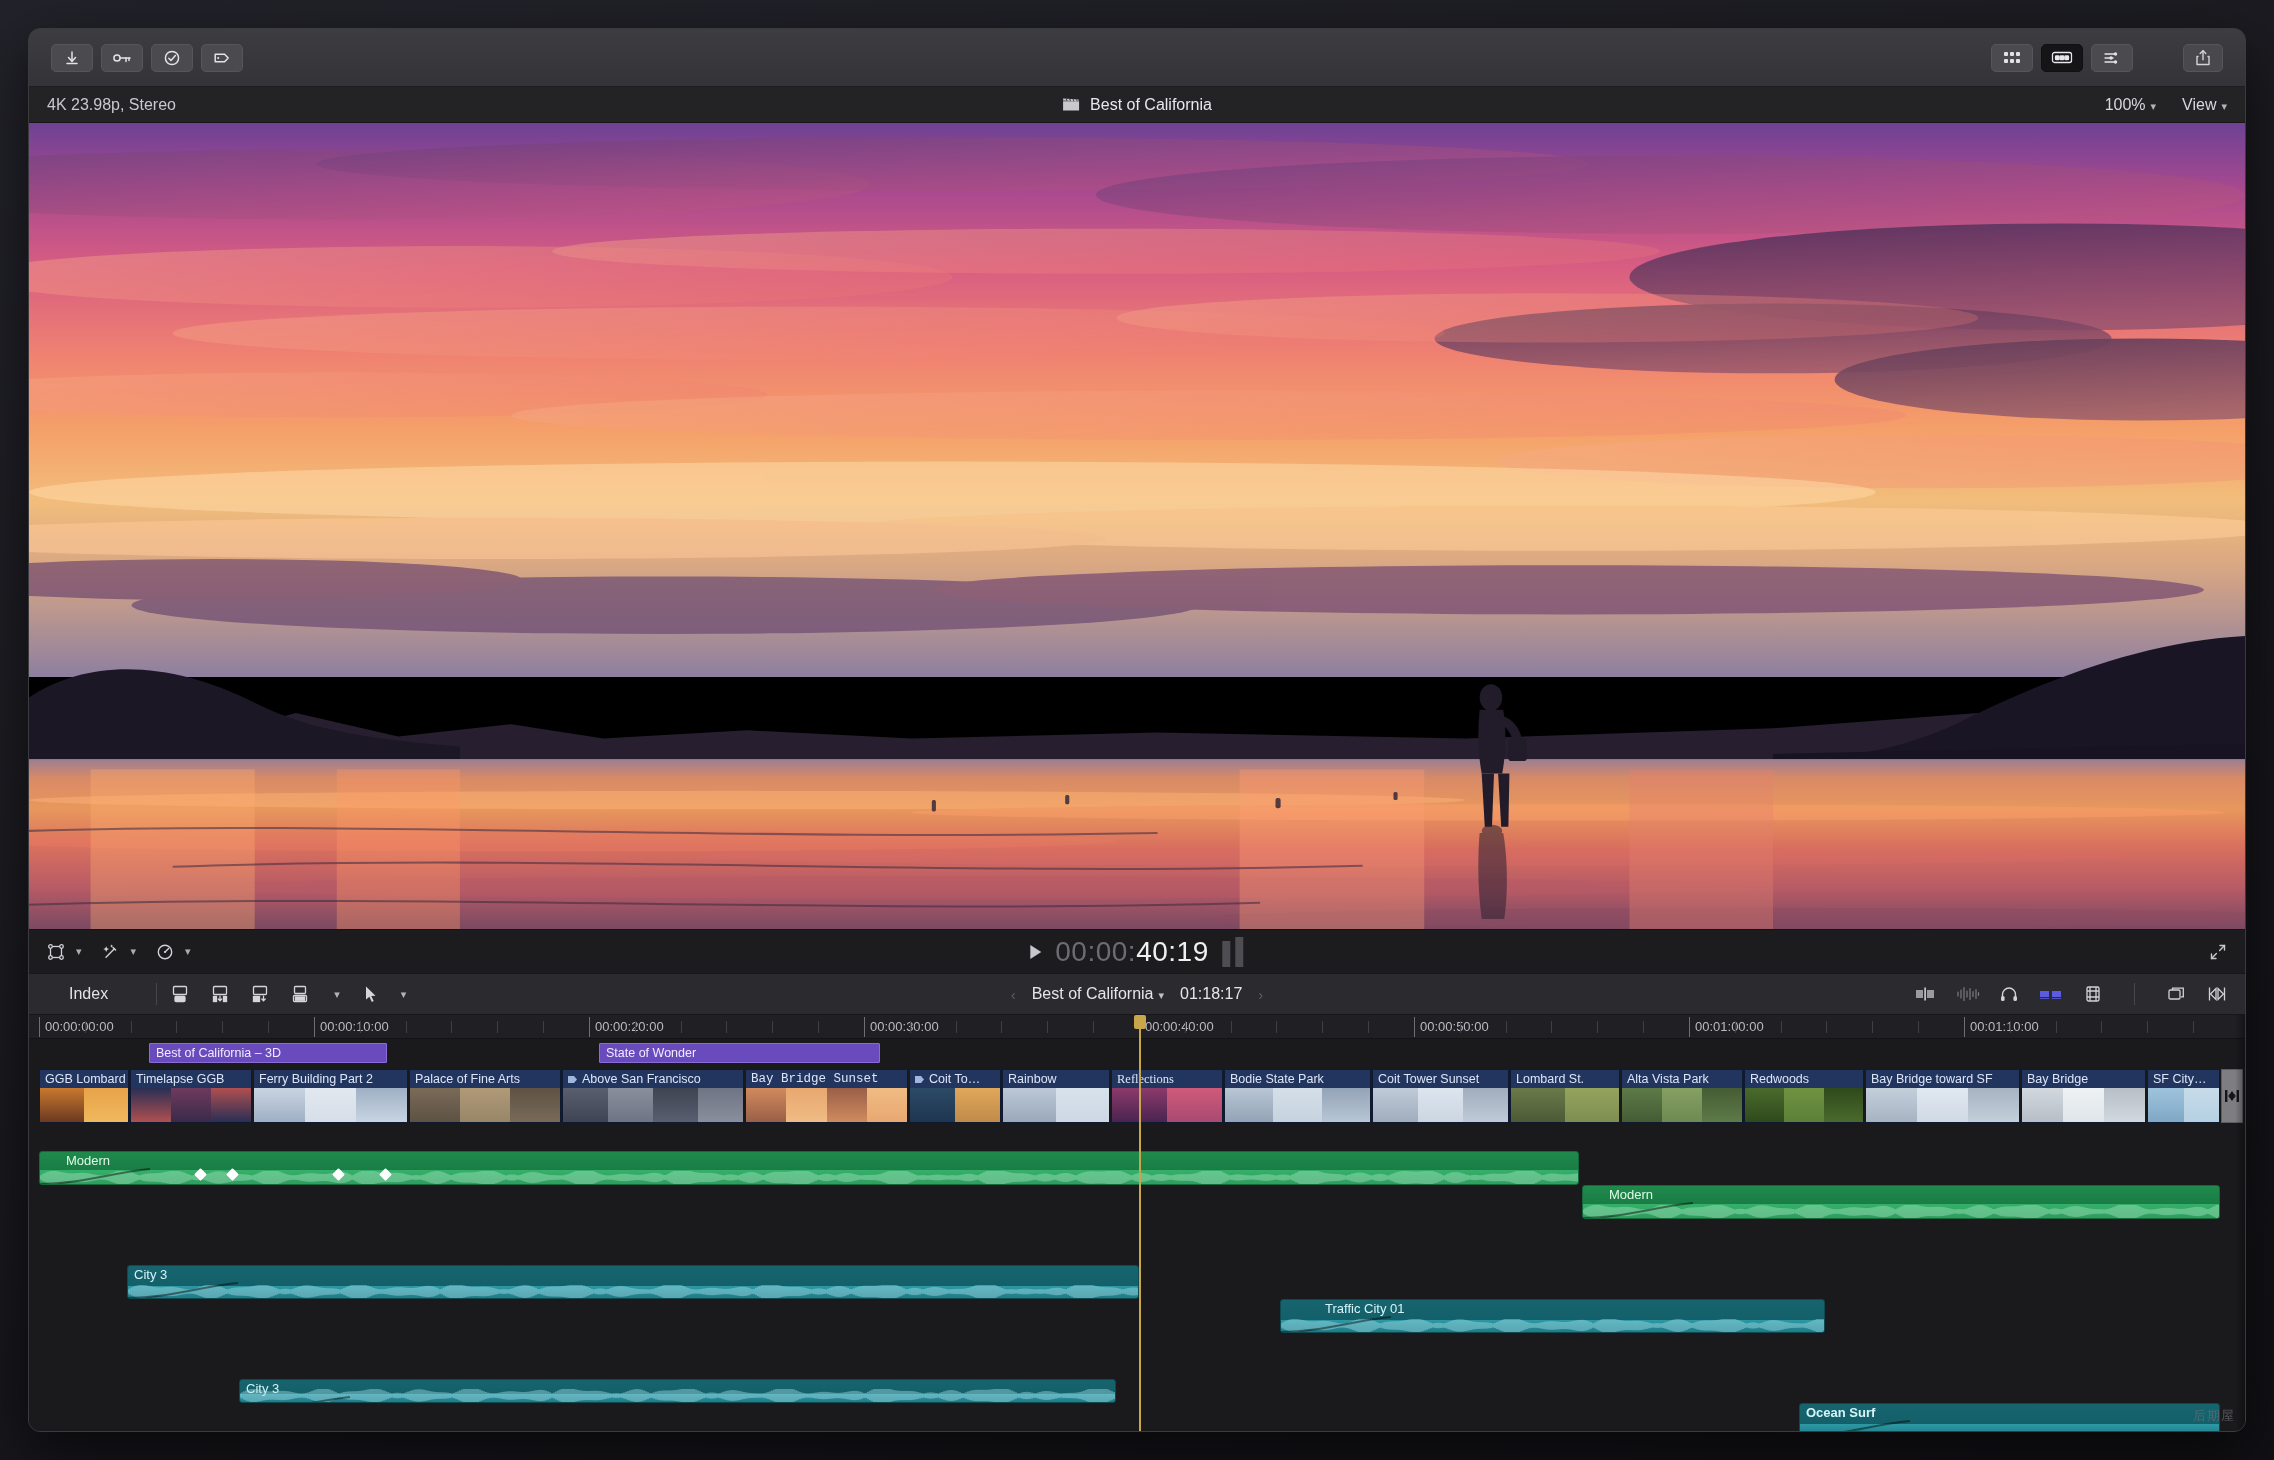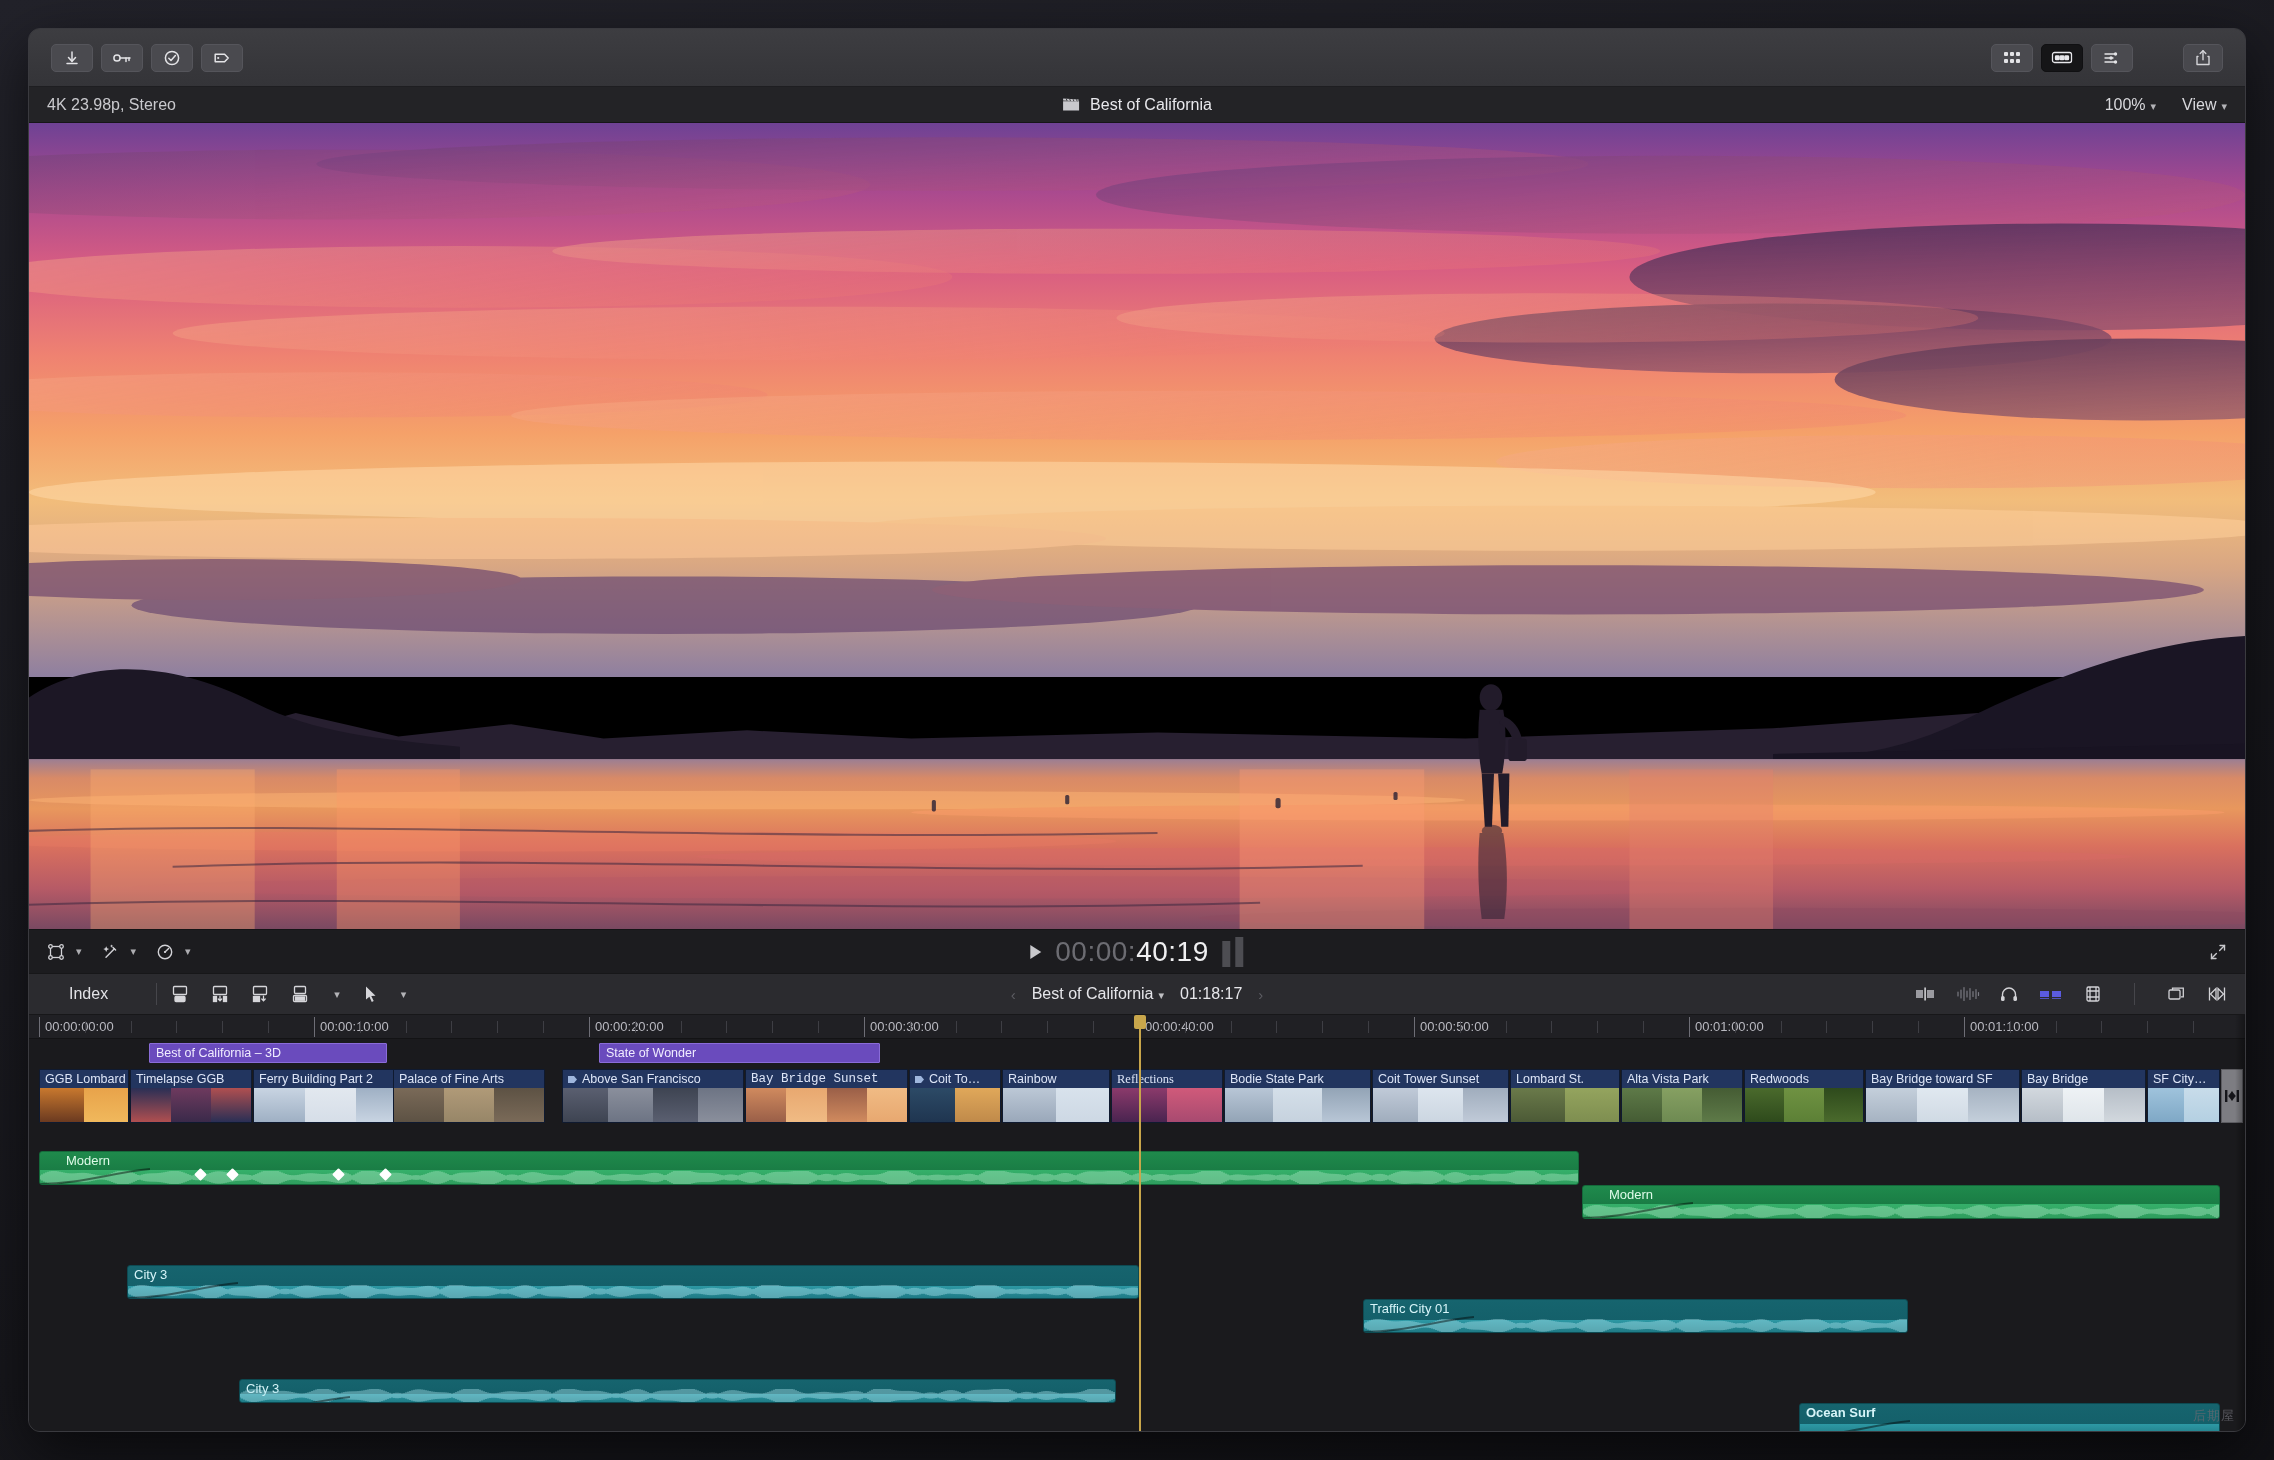--- a/index.html
+++ b/index.html
@@ -708,21 +708,21 @@
           <div class="clip video-clip" style="left: 224px; top: 30px; width: 155px;">
             <div class="clip-label">
               <span>Ferry Building Part 2</span>
             </div>
             <div class="vthumbs">
               <span style="background: linear-gradient(rgb(200, 212, 226), rgb(159, 176, 196));"></span>
               <span style="background: linear-gradient(rgb(226, 232, 239), rgb(214, 222, 232));"></span>
               <span style="background: linear-gradient(rgb(159, 176, 196), rgb(200, 212, 226));"></span>
             </div>
           </div>
-          <div class="clip video-clip" style="left: 364px; top: 30px; width: 152px;">
+          <div class="clip video-clip" style="left: 380px; top: 30px; width: 152px;">
             <div class="clip-label">
               <span>Palace of Fine Arts</span>
             </div>
             <div class="vthumbs">
               <span style="background: linear-gradient(rgb(122, 106, 88), rgb(93, 82, 68));"></span>
               <span style="background: linear-gradient(rgb(176, 154, 120), rgb(151, 134, 104));"></span>
               <span style="background: linear-gradient(rgb(93, 82, 68), rgb(122, 106, 88));"></span>
             </div>
           </div>
           <div class="clip video-clip" style="left: 533px; top: 30px; width: 182px;">
@@ -886,21 +886,21 @@
           </div>
           <div class="clip aclip a-teal" style="left: 98px; top: 158px; width: 1012px; height: 34px;">
             <div class="clip-label">City 3</div>
             <svg class="wave" width="1012" height="13" viewBox="0 0 1012 13" preserveAspectRatio="none">
               <path d="M0 4.5V8.5 M2 3.3967915178379755V9.603208482162024 M4 2.36319056808966V10.63680943191034 M6 1.462058410183686V11.537941589816313 M8 0.7434989601684885V12.256501039831512 M10 0.24023514413894187V12.759764855861057 M12 -0.03513160390597836V13.035131603905977 M14 -0.09069515694259422V13.090695156942594 M16 0.046388047179090286V12.95361195282091 M18 0.3335307625917112V12.66646923740829 M20 0.7179151719345773V12.282084828065422 M22 1.1426578346274257V11.857342165372575 M24 1.5532317349783167V11.446768265021683 M26 1.9034150390067186V11.096584960993281 M28 2.1600968476721008V10.8399031523279 M30 2.3064072144333565V10.693592785566643 M32 2.3428360964622463V10.657163903537754 M34 2.2862409519710276V10.713759048028972 M36 2.1668883162145V10.8331116837855 M38 2.0239026393166135V10.976097360683386 M40 1.8996797599854869V11.100320240014513 M42 1.833941488058084V11.166058511941916 M44 1.8581482223573556V11.141851777642644 M46 1.9909437280543631V11.009056271945637 M48 2.2351850990883273V10.764814900911674 M50 2.5769254959476133V10.423074504052387 M52 2.986488835914754V10.013511164085246 M54 3.4215305298037615V9.57846947019624 M56 3.8317448466570534V9.168255153342947 M58 4.1646844794240385V8.83531552057596 M60 4.37202391706286V8.62797608293714 M62 4.41554085464972V8.58445914535028 M64 4.272115874312845V8.727884125687154 M66 3.9371572327310207V9.062842767268979 M68 3.4260327783339024V9.573967221666098 M70 2.7733149019693917V10.226685098030607 M72 2.0298915053841924V10.970108494615808 M74 1.2582380713344072V11.741761928665593 M76 0.5263553916542314V12.473644608345769 M78 -0.09896959261939298V13.098969592619394 M80 -0.5588435709851414V13.558843570985141 M82 -0.8081553303703446V13.808155330370344 M84 -0.8200280440103906V13.82002804401039 M86 -0.5883504621142519V13.588350462114253 M88 -0.12811673882680719V13.128116738826808 M90 0.5264504108175352V12.473549589182465 M92 1.3257711207916802V11.67422887920832 M94 2.210330508173575V10.789669491826425 M96 3.117036792731131V9.882963207268869 M98 3.9857999620784517V9.014200037921547 M100 4.23440364306552V8.76559635693448 M102 3.580651118133809V9.419348881866192 M104 3.0729071478658234V9.927092852134177 M106 2.7129024487136917V10.287097551286308 M108 2.4851496307560623V10.514850369243938 M110 2.3599432826468547V10.640056717353145 M112 2.297963478984668V10.702036521015332 M114 2.2559191003950767V10.744080899604924 M116 2.192550247779298V10.807449752220702 M118 2.074270968894318V10.925729031105682 M120 1.8797787571896905V11.12022124281031 M122 1.603080518838409V11.396919481161591 M124 1.254571665344315V11.745428334655685 M126 0.8600340879417345V12.139965912058265 M128 0.45766357648710265V12.542336423512896 M130 0.09346952066804892V12.906530479331952 M132 -0.18441733323873777V13.184417333238738 M134 -0.3318620026046242V13.331862002604623 M136 -0.3145457795773883V13.314545779577388 M138 -0.11279752052365222V13.112797520523653 M140 0.2751478749494485V12.724852125050552 M142 0.8318705558629453V12.168129444137055 M144 1.5216486512490102V11.47835134875099 M146 2.2934387874678777V10.706561212532122 M148 3.0856495783807043V9.914350421619297 M150 3.8321968045881136V9.167803195411887 M152 4.469179723397282V8.530820276602718 M154 4.058556754266421V8.941443245733579 M156 3.7917007504498295V9.208299249550171 M158 3.752228758523289V9.24777124147671 M160 3.941110309800576V9.058889690199424 M162 4.338217845540654V8.661782154459345 M164 4.095548200813031V8.904451799186969 M166 3.4141561152606816V9.585843884739319 M168 2.680818492486858V10.319181507513143 M170 1.9614719472647222V11.038528052735277 M172 1.3180833759005042V11.681916624099497 M174 0.8025204494224738V12.197479550577526 M176 0.4516557474192533V12.548344252580748 M178 0.2842300777959972V12.715769922204004 M180 0.2997976295268945V12.700202370473106 M182 0.479836951216976V12.520163048783024 M184 0.7908646718822068V12.209135328117792 M186 1.1891616413950583V11.810838358604942 M188 1.6265397172045581V11.373460282795442 M190 2.0564624340299176V10.943537565970082 M192 2.439797295611376V10.560202704388624 M194 2.749525324565508V10.250474675434493 M196 2.9738591295903056V10.026140870409694 M198 3.1174095146617584V9.882590485338241 M200 3.200270738970223V9.799729261029777 M202 3.2551393816461243V9.744860618353876 M204 3.322813127811119V9.67718687218888 M206 3.4466069821693726V9.553393017830627 M208 3.666353359502959V9.33364664049704 M210 4.012704273791252V8.987295726208748 M212 4.497577611656634V8.502422388343366 M214 3.864763500988612V9.135236499011388 M216 3.1073412339947106V9.89265876600529 M218 2.261063931997896V10.738936068002104 M220 1.3759380102679373V11.624061989732063 M222 0.5114626308730159V12.488537369126984 M224 -0.2693634240167402V13.26936342401674 M226 -0.9066057163353705V13.90660571633537 M228 -1.3497964320197413V14.34979643201974 M230 -1.5634549358584628V14.563454935858463 M232 -1.5311010680517754V14.531101068051775 M234 -1.257301570754036V14.257301570754036 M236 -0.7675085862902042V13.767508586290205 M238 -0.10569554573349649V13.105695545733496 M240 0.6699580340513425V12.330041965948658 M242 1.4928632997398612V11.507136700260139 M244 2.2946657469026075V10.705334253097393 M246 3.012007879318885V9.987992120681115 M248 3.5926718135576494V9.407328186442351 M250 4.000435203570569V8.999564796429432 M252 4.218121398896894V8.781878601103106 M254 4.248530525758723V8.751469474241276 M256 4.113178665248247V8.886821334751753 M258 3.849020033059195V9.150979966940806 M260 3.5035537826624226V9.496446217337578 M262 3.1288969380339493V9.87110306196605 M264 2.7755175820513953V10.224482417948604 M266 2.4863550748467604V10.51364492515324 M268 2.2920032173157896V10.70799678268421 M270 2.207503943647515V10.792496056352485 M272 2.231108230795022V10.768891769204977 M274 2.345129518796945V10.654870481203055 M276 2.518769735990646V10.481230264009355 M278 2.712567272849943V10.287432727150057 M280 2.8839265251830684V10.116073474816933 M282 2.993061783779618V10.006938216220382 M284 3.0086389035500645V9.991361096449936 M286 2.912432052182214V10.087567947817785 M288 2.702426063024725V10.297573936975276 M290 2.3939745216290618V10.606025478370938 M292 2.0188490844020848V10.981150915597915 M294 1.622260769353666V11.377739230646334 M296 1.2581708723730607V11.74182912762694 M298 0.9834104711015286V12.016589528898471 M300 0.8512699572726934V12.148730042727307 M302 0.9052871788336407V12.09471282116636 M304 1.17394667959935V11.82605332040065 M306 1.6669048245986753V11.333095175401326 M308 2.373187265768827V10.626812734231173 M310 3.261585302223688V9.738414697776312 M312 4.283231207440365V8.716768792559634 M314 3.623912418066221V9.37608758193378 M316 2.5291298479592457V10.470870152040755 M318 1.5022382513213355V11.497761748678665 M320 0.6068141025983911V12.393185897401608 M322 -0.10590171555219641V13.105901715552196 M324 -0.601758411897289V13.60175841189729 M326 -0.8665988843859109V13.866598884385912 M328 -0.9070104744415701V13.90701047444157 M330 -0.7488630909321907V13.74886309093219 M332 -0.4338230786733961V13.433823078673395 M334 -0.0142571293473166V13.014257129347317 M336 0.45288146081614045V12.54711853918386 M338 0.9124819686281489V12.08751803137185 M340 1.3172891893402099V11.68271081065979 M342 1.6328226537844373V11.367177346215563 M344 1.8406560012176634V11.159343998782337 M346 1.939703740190545V11.060296259809455 M348 1.945395629352098V11.054604370647901 M350 1.8868647279690514V11.113135272030949 M352 1.8025055304681832V11.197494469531817 M354 1.7344470411711619V11.265552958828838 M356 1.7226105311017452V11.277389468898255 M358 1.799068729387935V11.200931270612065 M360 1.9833869730592895V11.01661302694071 M362 2.279511574846137V10.720488425153864 M364 2.674589657896446V10.325410342103554 M366 3.1398787987350643V9.860121201264935 M368 3.6336600343829226V9.366339965617078 M370 4.10583233095117V8.89416766904883 M372 4.496332365565047V8.503667634434953 M374 4.2219338797486525V8.778066120251347 M376 4.110412587075863V8.889587412924136 M378 4.186447116077375V8.813552883922625 M380 4.456385355373939V8.54361464462606 M382 4.093357214684716V8.906642785315285 M384 3.495718726701075V9.504281273298925 M386 2.800264778700156V10.199735221299843 M388 2.0685915829342605V10.93140841706574 M390 1.3683480756437625V11.631651924356238 M392 0.766524797033707V12.233475202966293 M394 0.32274251726317704V12.677257482736824 M396 0.08327598284632387V12.916724017153676 M398 0.07646743763217412V12.923532562367825 M400 0.3100298641452168V12.689970135854782 M402 0.7705287649907522V12.229471235009248 M404 1.4250877634459034V11.574912236554097 M406 2.2251150404926463V10.774884959507354 M408 3.111622861182706V9.888377138817294 M410 4.021536696525777V8.978463303474223 M412 4.105716375311163V8.894283624688837 M414 3.3220761819106377V9.677923818089361 M416 2.6658532433881583V10.334146756611842 M418 2.1584114481864276V10.841588551813572 M420 1.8028771584863694V11.19712284151363 M422 1.5849874548821958V11.415012545117804 M424 1.4759436199189633V11.524056380081037 M426 1.436905860567693V11.563094139432307 M428 1.4245780419263854V11.575421958073616 M430 1.39720826253272V11.60279173746728 M432 1.3202864617151686V11.679713538284831 M434 1.1712589265900633V11.828741073409937 M436 0.9426970038545228V12.057302996145477 M438 0.6435399165458282V12.356460083454172 M440 0.29825825193243016V12.701741748067569 M442 -0.05597072639796785V13.055970726397968 M444 -0.373750494646357V13.373750494646357 M446 -0.6070930028290231V13.607093002829023 M448 -0.7115274486901697V13.71152744869017 M450 -0.6519699141733319V13.651969914173332 M452 -0.4076559163996878V13.407655916399687 M454 0.024459096217698928V12.975540903782301 M456 0.6282541954051029V12.371745804594898 M458 1.369153684127161V11.630846315872839 M460 2.196949592032942V10.803050407967058 M462 3.050449591491886V9.949550408508113 M464 3.863453679075318V9.136546320924682 M466 4.428591608106653V8.571408391893346 M468 3.8819937543244176V9.118006245675582 M470 3.53900011091616V9.46099988908384 M472 3.423414895693522V9.576585104306478 M474 3.5381352715811554V9.461864728418846 M476 3.8648810683824815V9.13511893161752 M478 4.36614815480122V8.63385184519878 M480 4.010832498192951V8.98916750180705 M482 3.3285712215242333V9.671428778475766 M484 2.652845766470199V10.347154233529801 M486 2.045994738602251V10.95400526139775 M488 1.5607179125421382V11.439282087457862 M490 1.2350612035841344V11.764938796415866 M492 1.0891257255635072V11.910874274436493 M494 1.1238413877760403V11.87615861222396 M496 1.321908709773112V11.678091290226888 M498 1.6507650832300627V11.349234916769937 M500 2.067201890198156V10.932798109801844 M502 2.5230729460353003V10.4769270539647 M504 2.9714138628011537V10.028586137198847 M506 3.372249832215381V9.627750167784619 M508 3.6974106662943327V9.302589333705667 M510 3.933791792604879V9.066208207395121 M512 4.084684356758883V8.915315643241117 M514 4.169025307844557V8.830974692155444 M516 4.2186630457926375V8.781336954207362 M518 4.273967664944641V8.726032335055358 M520 4.378310104683964V8.621689895316036 M522 4.427930927272547V8.572069072727453 M524 4.113117129177578V8.886882870822422 M526 3.6591615803718933V9.340838419628106 M528 3.0648154111644836V9.935184588835517 M530 2.3470166349456694V10.65298336505433 M532 1.5401097245774498V11.45989027542255 M534 0.6929897328785195V12.30701026712148 M536 -0.13553504329792343V13.135535043297924 M538 -0.8826602579334599V13.882660257933459 M540 -1.4881298611671037V14.488129861167103 M542 -1.900677710842789V14.900677710842789 M544 -2.0836423347149307V15.08364233471493 M546 -2.0191189735669255V15.019118973566925 M548 -1.710173862166176V14.710173862166176 M550 -1.1808609134516885V14.180860913451689 M552 -0.4740261365585745V13.474026136558575 M554 0.3528676203470784V12.647132379652922 M556 1.2334417708144167V11.766558229185584 M558 2.0990050375161733V10.900994962483827 M560 2.8853349812575573V10.114665018742443 M562 3.5388967562833864V9.461103243716614 M564 4.021823776171331V8.978176223828669 M566 4.315127046407407V8.684872953592592 M568 4.419801848017025V8.580198151982975 M570 4.3557391512295V8.6442608487705 M572 4.158597337220092V8.841402662779908 M574 3.8750191949945885V9.12498080500541 M576 3.556763610760912V9.443236389239088 M578 3.254439922932119V9.745560077067882 M580 3.011572188449704V9.988427811550295 M582 2.8596763005016466V10.140323699498353 M584 2.814910298129389V10.185089701870611 M586 2.8766715661208604V10.12332843387914 M588 3.0282855190826394V9.97171448091736 M590 3.2396852278861497V9.760314772113851 M592 3.471748529487118V9.528251470512881 M594 3.681765290335373V9.318234709664626 M596 3.829374998595613V9.170625001404387 M598 3.8822590112182356V9.117740988781765 M600 3.8208990376939713V9.179100962306029 M602 3.6418207097769115V9.358179290223088 M604 3.3589160730376015V9.641083926962398 M606 3.002661457825709V9.99733854217429 M608 2.617291869666897V10.382708130333103 M610 2.2562316482704556V10.743768351729544 M612 1.9762862115223863V11.023713788477615 M614 1.8312475725372526V11.168752427462747 M616 1.8656398693806304V11.13436013061937 M618 2.1093217495914427V10.890678250408557 M620 2.5735709666992816V10.426429033300717 M622 3.2491132338391413V9.750886766160859 M624 4.106340731531222V8.893659268468777 M626 3.90227970554118V9.09772029445882 M628 2.8378548736880034V10.162145126311996 M630 1.769235049023683V11.230764950976317 M632 0.7663372465396687V12.233662753460331 M634 -0.10665070540526944V13.106650705405269 M636 -0.7974444038701671V13.797444403870166 M638 -1.270544713962808V14.270544713962808 M640 -1.510302295373073V14.510302295373073 M642 -1.5218446884175592V14.52184468841756 M644 -1.3297862949107753V14.329786294910775 M646 -0.9748903197835999V13.9748903197836 M648 -0.5090804281237924V13.509080428123792 M650 0.010617476804451798V12.989382523195548 M652 0.5285070450115317V12.471492954988468 M654 0.9962944316276872V12.003705568372313 M656 1.3781176230325904V11.62188237696741 M658 1.6539730334639593V11.34602696653604 M660 1.8211694207887579V11.178830579211242 M662 1.8936699544211422V11.106330045578858 M664 1.8994291030603794V11.10057089693962 M666 1.8760636189808935V11.123936381019107 M668 1.865389549970705V11.134610450029296 M670 1.9074877909441668V11.092512209055833 M672 2.035014220719715V10.964985779280285 M674 2.2684408412776005V10.7315591587224 M676 2.612804992214526V10.387195007785474 M678 3.0563672605331345V9.943632739466866 M680 3.571355470574863V9.428644529425137 M682 4.116727831809363V8.883272168190636 M684 4.357348908525568V8.642651091474432 M686 3.903813258414597V9.096186741585402 M688 3.5724666072500666V9.427533392749933 M690 3.4038968409752477V9.596103159024752 M692 3.4242774427772V9.5757225572228 M694 3.641657233318518V9.358342766681481 M696 4.0441904890434675V8.955809510956533 M698 4.399460542632891V8.600539457367109 M700 3.7375639532015814V9.262436046798419 M702 3.030855326646856V9.969144673353144 M704 2.3466481591692467V10.653351840830753 M706 1.7521552430914813V11.247844756908519 M708 1.30775016944167V11.69224983055833 M710 1.0609072340701076V11.939092765929892 M712 1.0414837177190073V11.958516282280993 M714 1.2588591511787826V11.741140848821217 M716 1.7012387329169183V11.298761267083082 M718 2.3371861219026453V10.662813878097355 M720 3.1192018947639184V9.880798105236082 M722 3.9889363305695884V9.011063669430412 M724 4.1165552833497685V8.883444716650231 M726 3.2582194977710106V9.74178050222899 M728 2.4888109245233405V10.51118907547666 M730 1.8477837674935813V11.152216232506419 M732 1.3578255089100058V11.642174491089994 M734 1.0233976576330583V11.976602342366942 M736 0.8314157721027637V12.168584227897236 M738 0.7539542583650922V12.246045741634909 M740 0.7526290174967603V12.24737098250324 M742 0.7841195073965874V12.215880492603413 M744 0.8061630987135242V12.193836901286476 M746 0.7833034201943079V12.216696579805692 M748 0.6917064721972404V12.30829352780276 M750 0.5224698391385196V12.47753016086148 M752 0.2830284252714277V12.716971574728571 M754 -0.003515796026185569V13.003515796026186 M756 -0.30106834254959214V13.301068342549591 M758 -0.564913275356365V13.564913275356364 M760 -0.7472720806063693V13.747272080606368 M762 -0.8033993794003615V13.80339937940036 M764 -0.6974971297121488V13.697497129712149 M766 -0.40774455424196265V13.407744554241962 M768 0.07016211311642717V12.929837886883572 M770 0.7213987699002526V12.278601230099747 M772 1.5125516772499505V11.48744832275005 M774 2.394280109411951V10.605719890588048 M776 3.305835508380257V9.694164491619743 M778 4.180955473904838V8.819044526095162 M780 4.045508843365738V8.954491156634262 M782 3.430960777207958V9.569039222792043 M784 3.019155359680817V9.980844640319184 M786 2.8356811955323424V10.164318804467658 M788 2.8853298165339654V10.114670183466036 M790 3.151645566287793V9.848354433712206 M792 3.5987060026169244V9.401293997383075 M794 4.174934061858123V8.825065938141876 M796 4.181482928683669V8.81851707131633 M798 3.536170193293456V9.463829806706544 M800 2.9518506595011935V10.048149340498806 M802 2.4820792323197374V10.517920767680263 M804 2.166111844896662V10.833888155103338 M806 2.0254622117299004V10.9745377882701 M808 2.0625043018548688V10.937495698145131 M810 2.2612438293993122V10.738756170600688 M812 2.5901344173040135V10.409865582695986 M814 3.006581857282219V9.99341814271778 M816 3.4625895935838202V9.53741040641618 M818 3.9108718908029036V9.089128109197096 M820 4.310712480054366V8.689287519945633 M822 4.367118772545181V8.632881227454819 M824 4.136964625845492V8.863035374154508 M826 3.996788093416475V9.003211906583525 M828 3.928757190690481V9.071242809309519 M830 3.9018306665278546V9.098169333472146 M832 3.876033210620559V9.123966789379441 M834 3.8079094089843624V9.192090591015639 M836 3.6565056531605884V9.343494346839412 M838 3.389164496408518V9.610835503591481 M840 2.986434139256043V10.013565860743956 M842 2.4454948412630984V10.554505158736902 M844 1.7816728193520284V11.218327180647972 M846 1.0278313175435283V11.972168682456472 M848 0.23167292596750322V12.768327074032497 M850 -0.5487711352842739V13.548771135284273 M852 -1.2509779149530136V14.250977914953014 M854 -1.814452611171065V14.814452611171065 M856 -2.1872047188425228V15.187204718842523 M858 -2.331452782115731V15.331452782115731 M860 -2.2279120109469446V15.227912010946945 M862 -1.8781746360113303V14.87817463601133 M864 -1.3049045833103348V14.304904583310336 M866 -0.5498118248074713V13.54981182480747 M868 0.3303800973144275V12.669619902685572 M870 1.2695355820810157V11.730464417918984 M872 2.1986647844857377V10.801335215514262 M874 3.0527192889379045V9.947280711062096 M876 3.7768826954640238V9.223117304535975 M878 4.331672599889973V8.668327400110027 M880 4.303693050145224V8.696306949854776 M882 4.13001430838687V8.869985691613131 M884 4.129024647605448V8.870975352394552 M886 4.266367310249176V8.733632689750824 M888 4.496264567302904V8.503735432697095 M890 4.232677021697378V8.767322978302623 M892 3.971206660481265V9.028793339518735 M894 3.763441862157723V9.236558137842277 M896 3.64184295384419V9.35815704615581 M898 3.623722227504642V9.376277772495358 M900 3.7096781746602105V9.29032182533979 M902 3.88411859691623V9.115881403083769 M904 4.117791493635849V8.882208506364151 M906 4.372007715819795V8.627992284180205 M908 4.39595850031259V8.60404149968741 M910 4.2269430550856395V8.77305694491436 M912 4.154153810448206V8.845846189551793 M914 4.1983143415098585V8.801685658490142 M916 4.364282006132057V8.635717993867942 M918 4.360437515699122V8.639562484300878 M920 4.005076771684949V8.994923228315052 M922 3.6129356784241207V9.38706432157588 M924 3.2369348852322477V9.763065114767752 M926 2.9338836661103826V10.066116333889617 M928 2.758105800355527V10.241894199644474 M930 2.7551468096943763V10.244853190305623 M932 2.9562832239242565V10.043716776075744 M934 3.3744693424503076V9.625530657549692 M936 4.002198786797212V8.997801213202788 M938 4.188455098908042V8.811544901091958 M940 3.2436000263387603V9.756399973661239 M942 2.2233139053787294V10.77668609462127 M944 1.1959116195744395V11.804088380425561 M946 0.23131040499831013V12.768689595001689 M948 -0.6057834522765795V13.60578345227658 M950 -1.262123697908879V14.26212369790888 M952 -1.7009297409477213V14.700929740947721 M954 -1.9051098784004203V14.90510987840042 M956 -1.8783640345324812V14.878364034532481 M958 -1.6440665259754716V14.644066525975472 M960 -1.2420784818973587V14.242078481897359 M962 -0.7238708364844211V13.723870836484421 M964 -0.1465259736423432V13.146525973642344 M966 0.43369208546322024V12.566307914536779 M968 0.9674663369877461V12.032533663012254 M970 1.4175627144137763V11.582437285586224 M972 1.7624015885143507V11.23759841148565 M974 1.997677978668266V11.002322021331734 M976 2.1358720058084746V10.864127994191525 M978 2.203736787821775V10.796263212178225 M980 2.238085660739479V10.761914339260521 M982 2.2803973343745128V10.719602665625487 M984 2.3708937714052514V10.629106228594749 M986 2.5428055961085327V10.457194403891467 M988 2.81751683344106V10.18248316655894 M990 3.2011774349486384V9.798822565051362 M992 3.683200283713653V9.316799716286347 M994 4.236838972154292V8.763161027845708 M996 4.178201002016139V8.821798997983862 M998 3.611403803988981V9.388596196011019 M1000 3.1158302448509003V9.884169755149099 M1002 2.7418930923129756V10.258106907687024 M1004 2.5312402604567144V10.468759739543286 M1006 2.5114594559506163V10.488540544049384 M1008 2.6922297498393215V10.30777025016068 M1010 3.0633851965182144V9.936614803481785 " stroke="#a9e2ec" stroke-width="1" opacity=".85"></path>
             </svg>
             <svg width="110" height="18" style="position: absolute; left: 0px; top: 15px;">
               <path d="M0 17 C40 17, 70 6, 110 2" stroke="rgba(0,0,0,.45)" stroke-width="2" fill="none"></path>
             </svg>
           </div>
-          <div class="clip aclip a-teal" style="left: 1334px; top: 158px; width: 545px; height: 34px;">
+          <div class="clip aclip a-teal" style="left: 1251px; top: 158px; width: 545px; height: 34px; padding-left: 38px;">
             <div class="clip-label">Traffic City 01</div>
             <svg class="wave" width="545" height="13" viewBox="0 0 545 13" preserveAspectRatio="none">
               <path d="M0 4.5V8.5 M2 3.3967915178379755V9.603208482162024 M4 2.36319056808966V10.63680943191034 M6 1.462058410183686V11.537941589816313 M8 0.7434989601684885V12.256501039831512 M10 0.24023514413894187V12.759764855861057 M12 -0.03513160390597836V13.035131603905977 M14 -0.09069515694259422V13.090695156942594 M16 0.046388047179090286V12.95361195282091 M18 0.3335307625917112V12.66646923740829 M20 0.7179151719345773V12.282084828065422 M22 1.1426578346274257V11.857342165372575 M24 1.5532317349783167V11.446768265021683 M26 1.9034150390067186V11.096584960993281 M28 2.1600968476721008V10.8399031523279 M30 2.3064072144333565V10.693592785566643 M32 2.3428360964622463V10.657163903537754 M34 2.2862409519710276V10.713759048028972 M36 2.1668883162145V10.8331116837855 M38 2.0239026393166135V10.976097360683386 M40 1.8996797599854869V11.100320240014513 M42 1.833941488058084V11.166058511941916 M44 1.8581482223573556V11.141851777642644 M46 1.9909437280543631V11.009056271945637 M48 2.2351850990883273V10.764814900911674 M50 2.5769254959476133V10.423074504052387 M52 2.986488835914754V10.013511164085246 M54 3.4215305298037615V9.57846947019624 M56 3.8317448466570534V9.168255153342947 M58 4.1646844794240385V8.83531552057596 M60 4.37202391706286V8.62797608293714 M62 4.41554085464972V8.58445914535028 M64 4.272115874312845V8.727884125687154 M66 3.9371572327310207V9.062842767268979 M68 3.4260327783339024V9.573967221666098 M70 2.7733149019693917V10.226685098030607 M72 2.0298915053841924V10.970108494615808 M74 1.2582380713344072V11.741761928665593 M76 0.5263553916542314V12.473644608345769 M78 -0.09896959261939298V13.098969592619394 M80 -0.5588435709851414V13.558843570985141 M82 -0.8081553303703446V13.808155330370344 M84 -0.8200280440103906V13.82002804401039 M86 -0.5883504621142519V13.588350462114253 M88 -0.12811673882680719V13.128116738826808 M90 0.5264504108175352V12.473549589182465 M92 1.3257711207916802V11.67422887920832 M94 2.210330508173575V10.789669491826425 M96 3.117036792731131V9.882963207268869 M98 3.9857999620784517V9.014200037921547 M100 4.23440364306552V8.76559635693448 M102 3.580651118133809V9.419348881866192 M104 3.0729071478658234V9.927092852134177 M106 2.7129024487136917V10.287097551286308 M108 2.4851496307560623V10.514850369243938 M110 2.3599432826468547V10.640056717353145 M112 2.297963478984668V10.702036521015332 M114 2.2559191003950767V10.744080899604924 M116 2.192550247779298V10.807449752220702 M118 2.074270968894318V10.925729031105682 M120 1.8797787571896905V11.12022124281031 M122 1.603080518838409V11.396919481161591 M124 1.254571665344315V11.745428334655685 M126 0.8600340879417345V12.139965912058265 M128 0.45766357648710265V12.542336423512896 M130 0.09346952066804892V12.906530479331952 M132 -0.18441733323873777V13.184417333238738 M134 -0.3318620026046242V13.331862002604623 M136 -0.3145457795773883V13.314545779577388 M138 -0.11279752052365222V13.112797520523653 M140 0.2751478749494485V12.724852125050552 M142 0.8318705558629453V12.168129444137055 M144 1.5216486512490102V11.47835134875099 M146 2.2934387874678777V10.706561212532122 M148 3.0856495783807043V9.914350421619297 M150 3.8321968045881136V9.167803195411887 M152 4.469179723397282V8.530820276602718 M154 4.058556754266421V8.941443245733579 M156 3.7917007504498295V9.208299249550171 M158 3.752228758523289V9.24777124147671 M160 3.941110309800576V9.058889690199424 M162 4.338217845540654V8.661782154459345 M164 4.095548200813031V8.904451799186969 M166 3.4141561152606816V9.585843884739319 M168 2.680818492486858V10.319181507513143 M170 1.9614719472647222V11.038528052735277 M172 1.3180833759005042V11.681916624099497 M174 0.8025204494224738V12.197479550577526 M176 0.4516557474192533V12.548344252580748 M178 0.2842300777959972V12.715769922204004 M180 0.2997976295268945V12.700202370473106 M182 0.479836951216976V12.520163048783024 M184 0.7908646718822068V12.209135328117792 M186 1.1891616413950583V11.810838358604942 M188 1.6265397172045581V11.373460282795442 M190 2.0564624340299176V10.943537565970082 M192 2.439797295611376V10.560202704388624 M194 2.749525324565508V10.250474675434493 M196 2.9738591295903056V10.026140870409694 M198 3.1174095146617584V9.882590485338241 M200 3.200270738970223V9.799729261029777 M202 3.2551393816461243V9.744860618353876 M204 3.322813127811119V9.67718687218888 M206 3.4466069821693726V9.553393017830627 M208 3.666353359502959V9.33364664049704 M210 4.012704273791252V8.987295726208748 M212 4.497577611656634V8.502422388343366 M214 3.864763500988612V9.135236499011388 M216 3.1073412339947106V9.89265876600529 M218 2.261063931997896V10.738936068002104 M220 1.3759380102679373V11.624061989732063 M222 0.5114626308730159V12.488537369126984 M224 -0.2693634240167402V13.26936342401674 M226 -0.9066057163353705V13.90660571633537 M228 -1.3497964320197413V14.34979643201974 M230 -1.5634549358584628V14.563454935858463 M232 -1.5311010680517754V14.531101068051775 M234 -1.257301570754036V14.257301570754036 M236 -0.7675085862902042V13.767508586290205 M238 -0.10569554573349649V13.105695545733496 M240 0.6699580340513425V12.330041965948658 M242 1.4928632997398612V11.507136700260139 M244 2.2946657469026075V10.705334253097393 M246 3.012007879318885V9.987992120681115 M248 3.5926718135576494V9.407328186442351 M250 4.000435203570569V8.999564796429432 M252 4.218121398896894V8.781878601103106 M254 4.248530525758723V8.751469474241276 M256 4.113178665248247V8.886821334751753 M258 3.849020033059195V9.150979966940806 M260 3.5035537826624226V9.496446217337578 M262 3.1288969380339493V9.87110306196605 M264 2.7755175820513953V10.224482417948604 M266 2.4863550748467604V10.51364492515324 M268 2.2920032173157896V10.70799678268421 M270 2.207503943647515V10.792496056352485 M272 2.231108230795022V10.768891769204977 M274 2.345129518796945V10.654870481203055 M276 2.518769735990646V10.481230264009355 M278 2.712567272849943V10.287432727150057 M280 2.8839265251830684V10.116073474816933 M282 2.993061783779618V10.006938216220382 M284 3.0086389035500645V9.991361096449936 M286 2.912432052182214V10.087567947817785 M288 2.702426063024725V10.297573936975276 M290 2.3939745216290618V10.606025478370938 M292 2.0188490844020848V10.981150915597915 M294 1.622260769353666V11.377739230646334 M296 1.2581708723730607V11.74182912762694 M298 0.9834104711015286V12.016589528898471 M300 0.8512699572726934V12.148730042727307 M302 0.9052871788336407V12.09471282116636 M304 1.17394667959935V11.82605332040065 M306 1.6669048245986753V11.333095175401326 M308 2.373187265768827V10.626812734231173 M310 3.261585302223688V9.738414697776312 M312 4.283231207440365V8.716768792559634 M314 3.623912418066221V9.37608758193378 M316 2.5291298479592457V10.470870152040755 M318 1.5022382513213355V11.497761748678665 M320 0.6068141025983911V12.393185897401608 M322 -0.10590171555219641V13.105901715552196 M324 -0.601758411897289V13.60175841189729 M326 -0.8665988843859109V13.866598884385912 M328 -0.9070104744415701V13.90701047444157 M330 -0.7488630909321907V13.74886309093219 M332 -0.4338230786733961V13.433823078673395 M334 -0.0142571293473166V13.014257129347317 M336 0.45288146081614045V12.54711853918386 M338 0.9124819686281489V12.08751803137185 M340 1.3172891893402099V11.68271081065979 M342 1.6328226537844373V11.367177346215563 M344 1.8406560012176634V11.159343998782337 M346 1.939703740190545V11.060296259809455 M348 1.945395629352098V11.054604370647901 M350 1.8868647279690514V11.113135272030949 M352 1.8025055304681832V11.197494469531817 M354 1.7344470411711619V11.265552958828838 M356 1.7226105311017452V11.277389468898255 M358 1.799068729387935V11.200931270612065 M360 1.9833869730592895V11.01661302694071 M362 2.279511574846137V10.720488425153864 M364 2.674589657896446V10.325410342103554 M366 3.1398787987350643V9.860121201264935 M368 3.6336600343829226V9.366339965617078 M370 4.10583233095117V8.89416766904883 M372 4.496332365565047V8.503667634434953 M374 4.2219338797486525V8.778066120251347 M376 4.110412587075863V8.889587412924136 M378 4.186447116077375V8.813552883922625 M380 4.456385355373939V8.54361464462606 M382 4.093357214684716V8.906642785315285 M384 3.495718726701075V9.504281273298925 M386 2.800264778700156V10.199735221299843 M388 2.0685915829342605V10.93140841706574 M390 1.3683480756437625V11.631651924356238 M392 0.766524797033707V12.233475202966293 M394 0.32274251726317704V12.677257482736824 M396 0.08327598284632387V12.916724017153676 M398 0.07646743763217412V12.923532562367825 M400 0.3100298641452168V12.689970135854782 M402 0.7705287649907522V12.229471235009248 M404 1.4250877634459034V11.574912236554097 M406 2.2251150404926463V10.774884959507354 M408 3.111622861182706V9.888377138817294 M410 4.021536696525777V8.978463303474223 M412 4.105716375311163V8.894283624688837 M414 3.3220761819106377V9.677923818089361 M416 2.6658532433881583V10.334146756611842 M418 2.1584114481864276V10.841588551813572 M420 1.8028771584863694V11.19712284151363 M422 1.5849874548821958V11.415012545117804 M424 1.4759436199189633V11.524056380081037 M426 1.436905860567693V11.563094139432307 M428 1.4245780419263854V11.575421958073616 M430 1.39720826253272V11.60279173746728 M432 1.3202864617151686V11.679713538284831 M434 1.1712589265900633V11.828741073409937 M436 0.9426970038545228V12.057302996145477 M438 0.6435399165458282V12.356460083454172 M440 0.29825825193243016V12.701741748067569 M442 -0.05597072639796785V13.055970726397968 M444 -0.373750494646357V13.373750494646357 M446 -0.6070930028290231V13.607093002829023 M448 -0.7115274486901697V13.71152744869017 M450 -0.6519699141733319V13.651969914173332 M452 -0.4076559163996878V13.407655916399687 M454 0.024459096217698928V12.975540903782301 M456 0.6282541954051029V12.371745804594898 M458 1.369153684127161V11.630846315872839 M460 2.196949592032942V10.803050407967058 M462 3.050449591491886V9.949550408508113 M464 3.863453679075318V9.136546320924682 M466 4.428591608106653V8.571408391893346 M468 3.8819937543244176V9.118006245675582 M470 3.53900011091616V9.46099988908384 M472 3.423414895693522V9.576585104306478 M474 3.5381352715811554V9.461864728418846 M476 3.8648810683824815V9.13511893161752 M478 4.36614815480122V8.63385184519878 M480 4.010832498192951V8.98916750180705 M482 3.3285712215242333V9.671428778475766 M484 2.652845766470199V10.347154233529801 M486 2.045994738602251V10.95400526139775 M488 1.5607179125421382V11.439282087457862 M490 1.2350612035841344V11.764938796415866 M492 1.0891257255635072V11.910874274436493 M494 1.1238413877760403V11.87615861222396 M496 1.321908709773112V11.678091290226888 M498 1.6507650832300627V11.349234916769937 M500 2.067201890198156V10.932798109801844 M502 2.5230729460353003V10.4769270539647 M504 2.9714138628011537V10.028586137198847 M506 3.372249832215381V9.627750167784619 M508 3.6974106662943327V9.302589333705667 M510 3.933791792604879V9.066208207395121 M512 4.084684356758883V8.915315643241117 M514 4.169025307844557V8.830974692155444 M516 4.2186630457926375V8.781336954207362 M518 4.273967664944641V8.726032335055358 M520 4.378310104683964V8.621689895316036 M522 4.427930927272547V8.572069072727453 M524 4.113117129177578V8.886882870822422 M526 3.6591615803718933V9.340838419628106 M528 3.0648154111644836V9.935184588835517 M530 2.3470166349456694V10.65298336505433 M532 1.5401097245774498V11.45989027542255 M534 0.6929897328785195V12.30701026712148 M536 -0.13553504329792343V13.135535043297924 M538 -0.8826602579334599V13.882660257933459 M540 -1.4881298611671037V14.488129861167103 M542 -1.900677710842789V14.900677710842789 M544 -2.0836423347149307V15.08364233471493 " stroke="#a9e2ec" stroke-width="1" opacity=".85"></path>
             </svg>
             <svg width="110" height="18" style="position: absolute; left: 0px; top: 15px;">
               <path d="M0 17 C40 17, 70 6, 110 2" stroke="rgba(0,0,0,.45)" stroke-width="2" fill="none"></path>
             </svg>
           </div>
           <div class="clip aclip a-teal" style="left: 210px; top: 204px; width: 877px; height: 24px;">
             <div class="clip-label">City 3</div>

